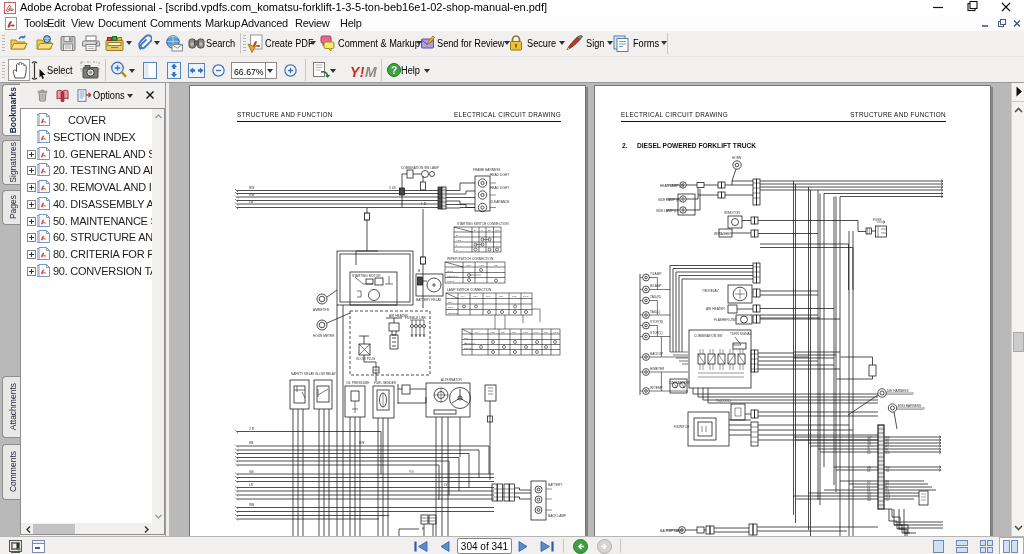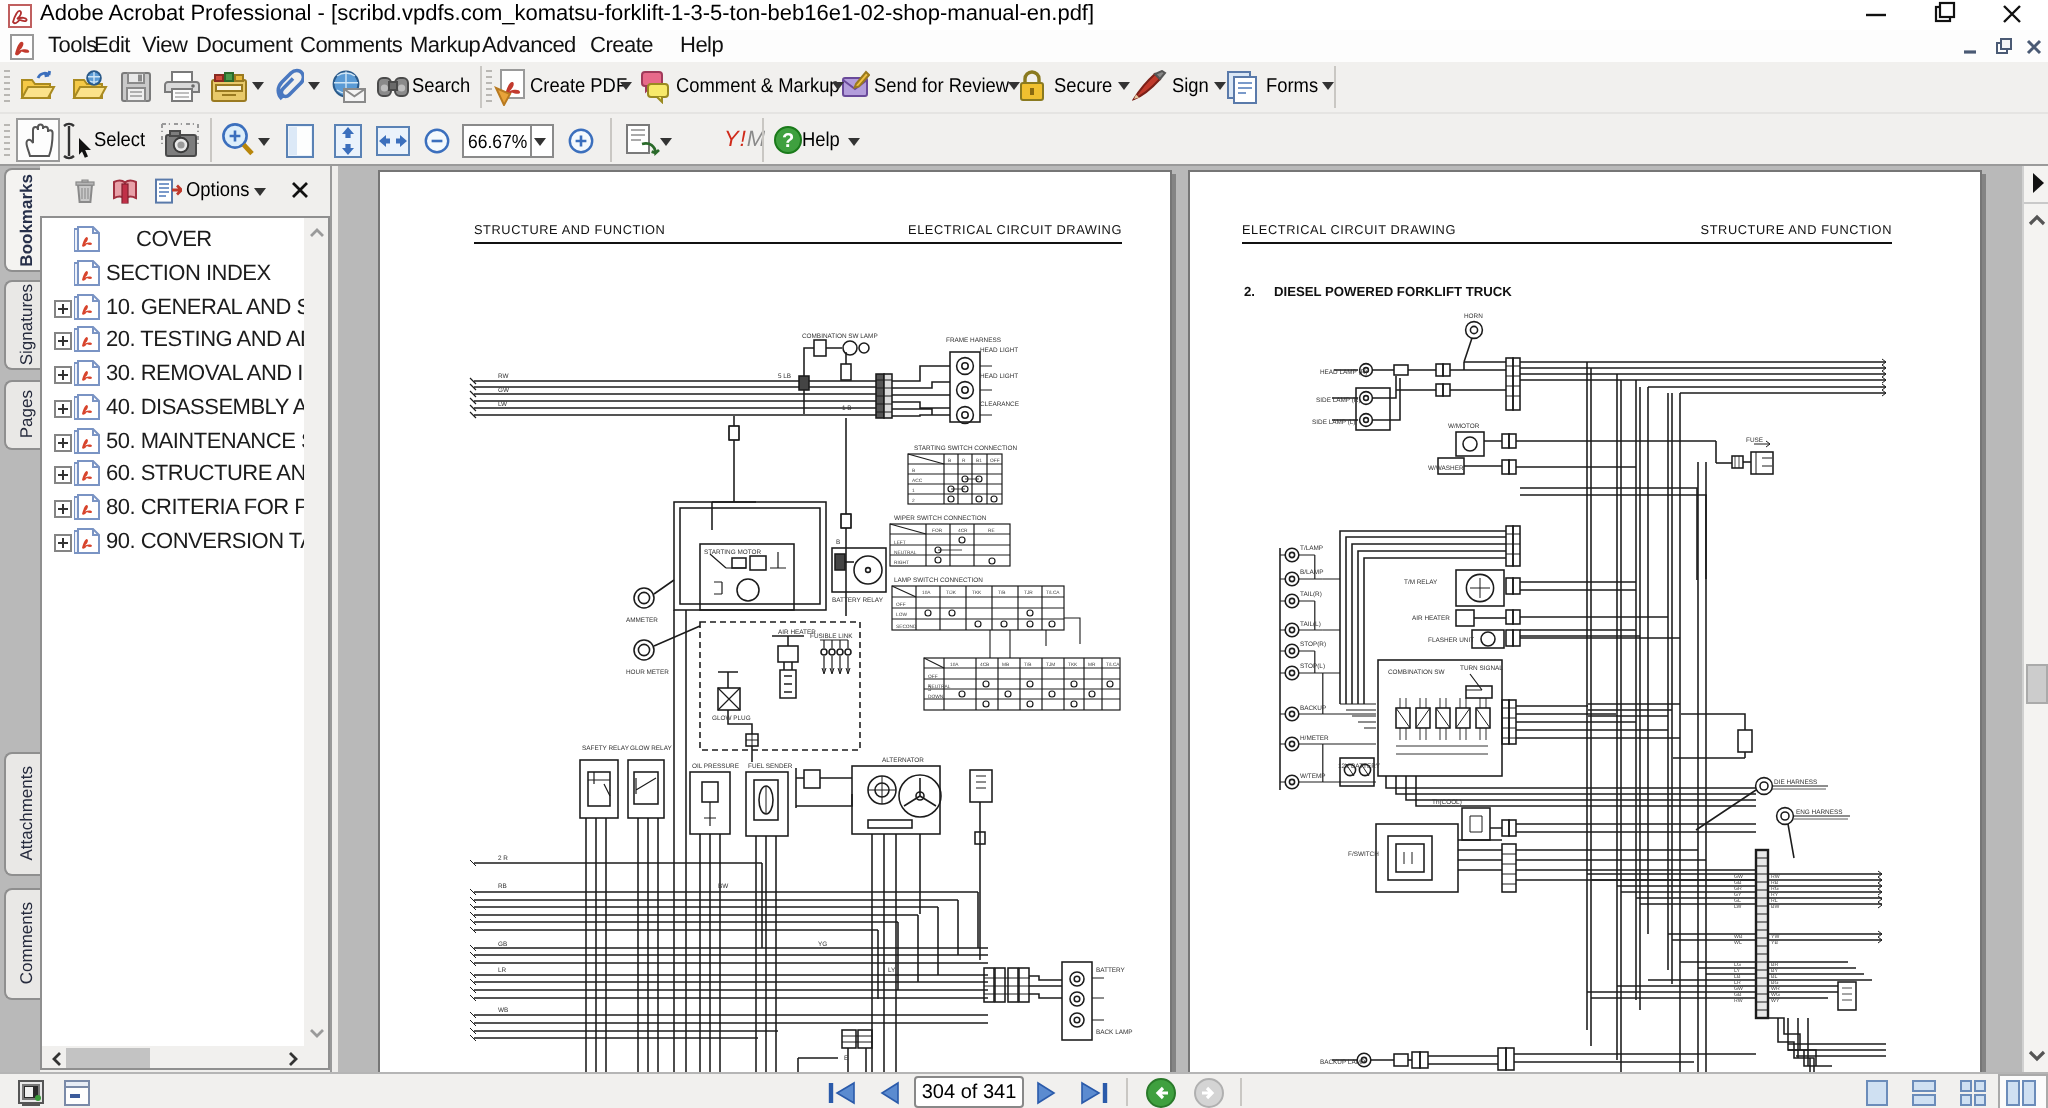--- a/index.html
+++ b/index.html
@@ -66,21 +66,21 @@
     <rect x="0.5" y="0.5" width="11" height="12" fill="#fff" stroke="#999"></rect>
     <path d="M2.5 10 C3.5 6 5 3.5 6.2 4 C7.3 4.5 6.6 6.8 4.5 8.3 C7.2 7.2 9.3 7.5 9.6 8.6 C9.8 9.6 7.7 9.7 5.8 8.7 C4.6 10.4 3.2 11.4 2.5 10 Z" fill="#c23a2e"></path>
   </svg>
   <div class="menuitem" style="left:24px">Tools</div>
   <div class="menuitem" style="left:47px">Edit</div>
   <div class="menuitem" style="left:71px">View</div>
   <div class="menuitem" style="left:98px">Document</div>
   <div class="menuitem" style="left:150px">Comments</div>
   <div class="menuitem" style="left:205px">Markup</div>
   <div class="menuitem" style="left:241px">Advanced</div>
-  <div class="menuitem" style="left:295px">Create</div>
+  <div class="menuitem" style="left:295px">Review</div>
   <div class="menuitem" style="left:340px">Help</div>
   <svg class="icon" style="left:981px;top:4px" width="43" height="10" viewBox="0 0 43 10">
     <path d="M1 7 h6" stroke="#4a5a74" stroke-width="1.6"></path>
     <rect x="17.5" y="2.5" width="5" height="5" fill="none" stroke="#4a5a74"></rect>
     <rect x="19.5" y="0.5" width="5" height="5" fill="#f6f6f6" stroke="#4a5a74"></rect>
     <path d="M33 1.5 l6 6 M39 1.5 l-6 6" stroke="#4a5a74" stroke-width="1.5"></path>
   </svg>
 </div>
 
 <div class="abs" id="toolbar1">
@@ -231,21 +231,21 @@
     </svg>
     <svg class="icon" style="left:284px;top:7px" width="13" height="13" viewBox="0 0 13 13">
       <circle cx="6.5" cy="6.5" r="5.6" fill="#f4f9fd" stroke="#3b6fbd" stroke-width="1.2"></circle>
       <path d="M3.8 6.5 h5.4 M6.5 3.8 v5.4" stroke="#3b6fbd" stroke-width="1.3"></path>
     </svg>
     <svg class="icon" style="left:312px;top:4px" width="18" height="19" viewBox="0 0 18 19">
       <rect x="1.5" y="1.5" width="11" height="14" fill="#fff" stroke="#7a7a7a"></rect>
       <path d="M3.5 4 h7 M3.5 6.5 h7 M3.5 9 h5" stroke="#aaa" stroke-width="0.9"></path>
       <path d="M9 11 C13 10 15.5 12 15.8 15.5 L17.5 14 M15.8 15.5 L13.8 14.8" fill="none" stroke="#2a6a2a" stroke-width="1.4"></path>
     </svg>
-    <div style="position:absolute;left:362px;top:7px;font-family:'Liberation Sans',sans-serif;font-weight:normal;font-style:italic;font-size:11px;color:#d02a1a;letter-spacing:0.5px">Y!<span style="color:#8a8a8a">M</span></div>
+    <div style="position:absolute;left:350px;top:7px;font-family:'Liberation Sans',sans-serif;font-weight:bold;font-style:italic;font-size:14px;color:#d02a1a;letter-spacing:0.5px">Y!<span style="color:#8a8a8a">M</span></div>
     <svg class="icon" style="left:387px;top:6px" width="14" height="14" viewBox="0 0 14 14">
       <circle cx="7" cy="7" r="6.5" fill="#3fa03f" stroke="#1a7a1a"></circle>
       <text x="7" y="10.5" font-size="10" font-weight="bold" fill="#fff" text-anchor="middle" font-family="Liberation Sans">?</text>
     </svg>
   </div>
   <div class="tbtext" style="left:47px;top:8px">Select</div>
   <div class="vsep" style="left:105px;top:2px;height:22px"></div>
   <div class="caret" style="left:129px;top:12px"></div>
   <div style="position:absolute;left:231px;top:5px;width:46px;height:17px;background:#fff;border:1px solid #8a8a8a;"></div>
   <div class="tbtext" style="left:234px;top:9px;font-size:9.5px">66.67%</div>

